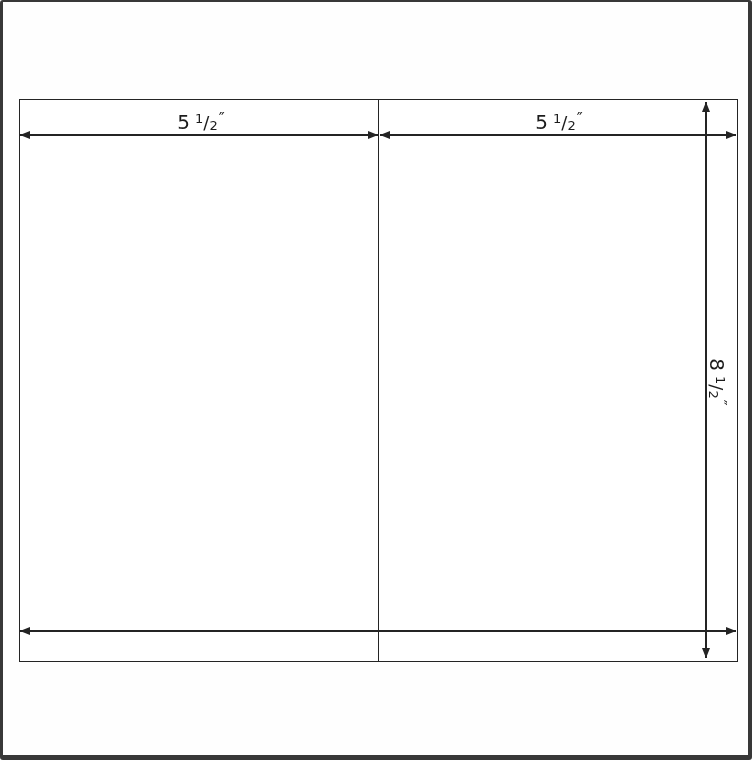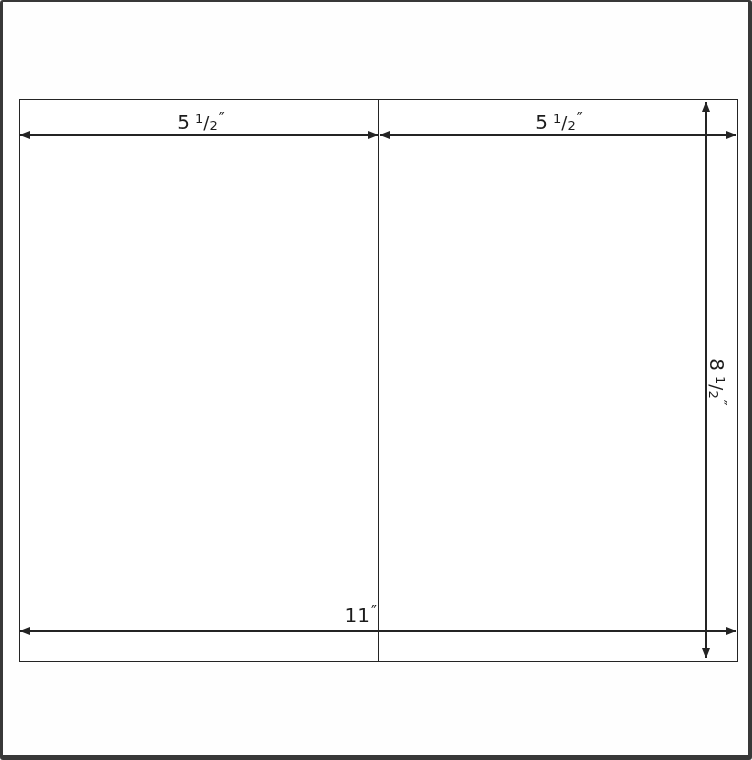--- a/index.html
+++ b/index.html
@@ -85,21 +85,18 @@
   </svg>
 
   <div class="dim-label label-left-panel">
     <span class="fw">5</span><span class="fn">1</span><span class="fsl">/</span><span class="fd">2</span><span class="unit">″</span>
   </div>
 
   <div class="dim-label label-right-panel">
     <span class="fw">5</span><span class="fn">1</span><span class="fsl">/</span><span class="fd">2</span><span class="unit">″</span>
   </div>
 
-  <div class="dim-label label-total-width">
-    <span class="fw">11</span><span class="unit">″</span>
-  </div>
 
   <div class="dim-label label-height">
     <span class="fw">8</span><span class="fn">1</span><span class="fsl">/</span><span class="fd">2</span><span class="unit">″</span>
   </div>
 
 </div>
 
 </body></html>

